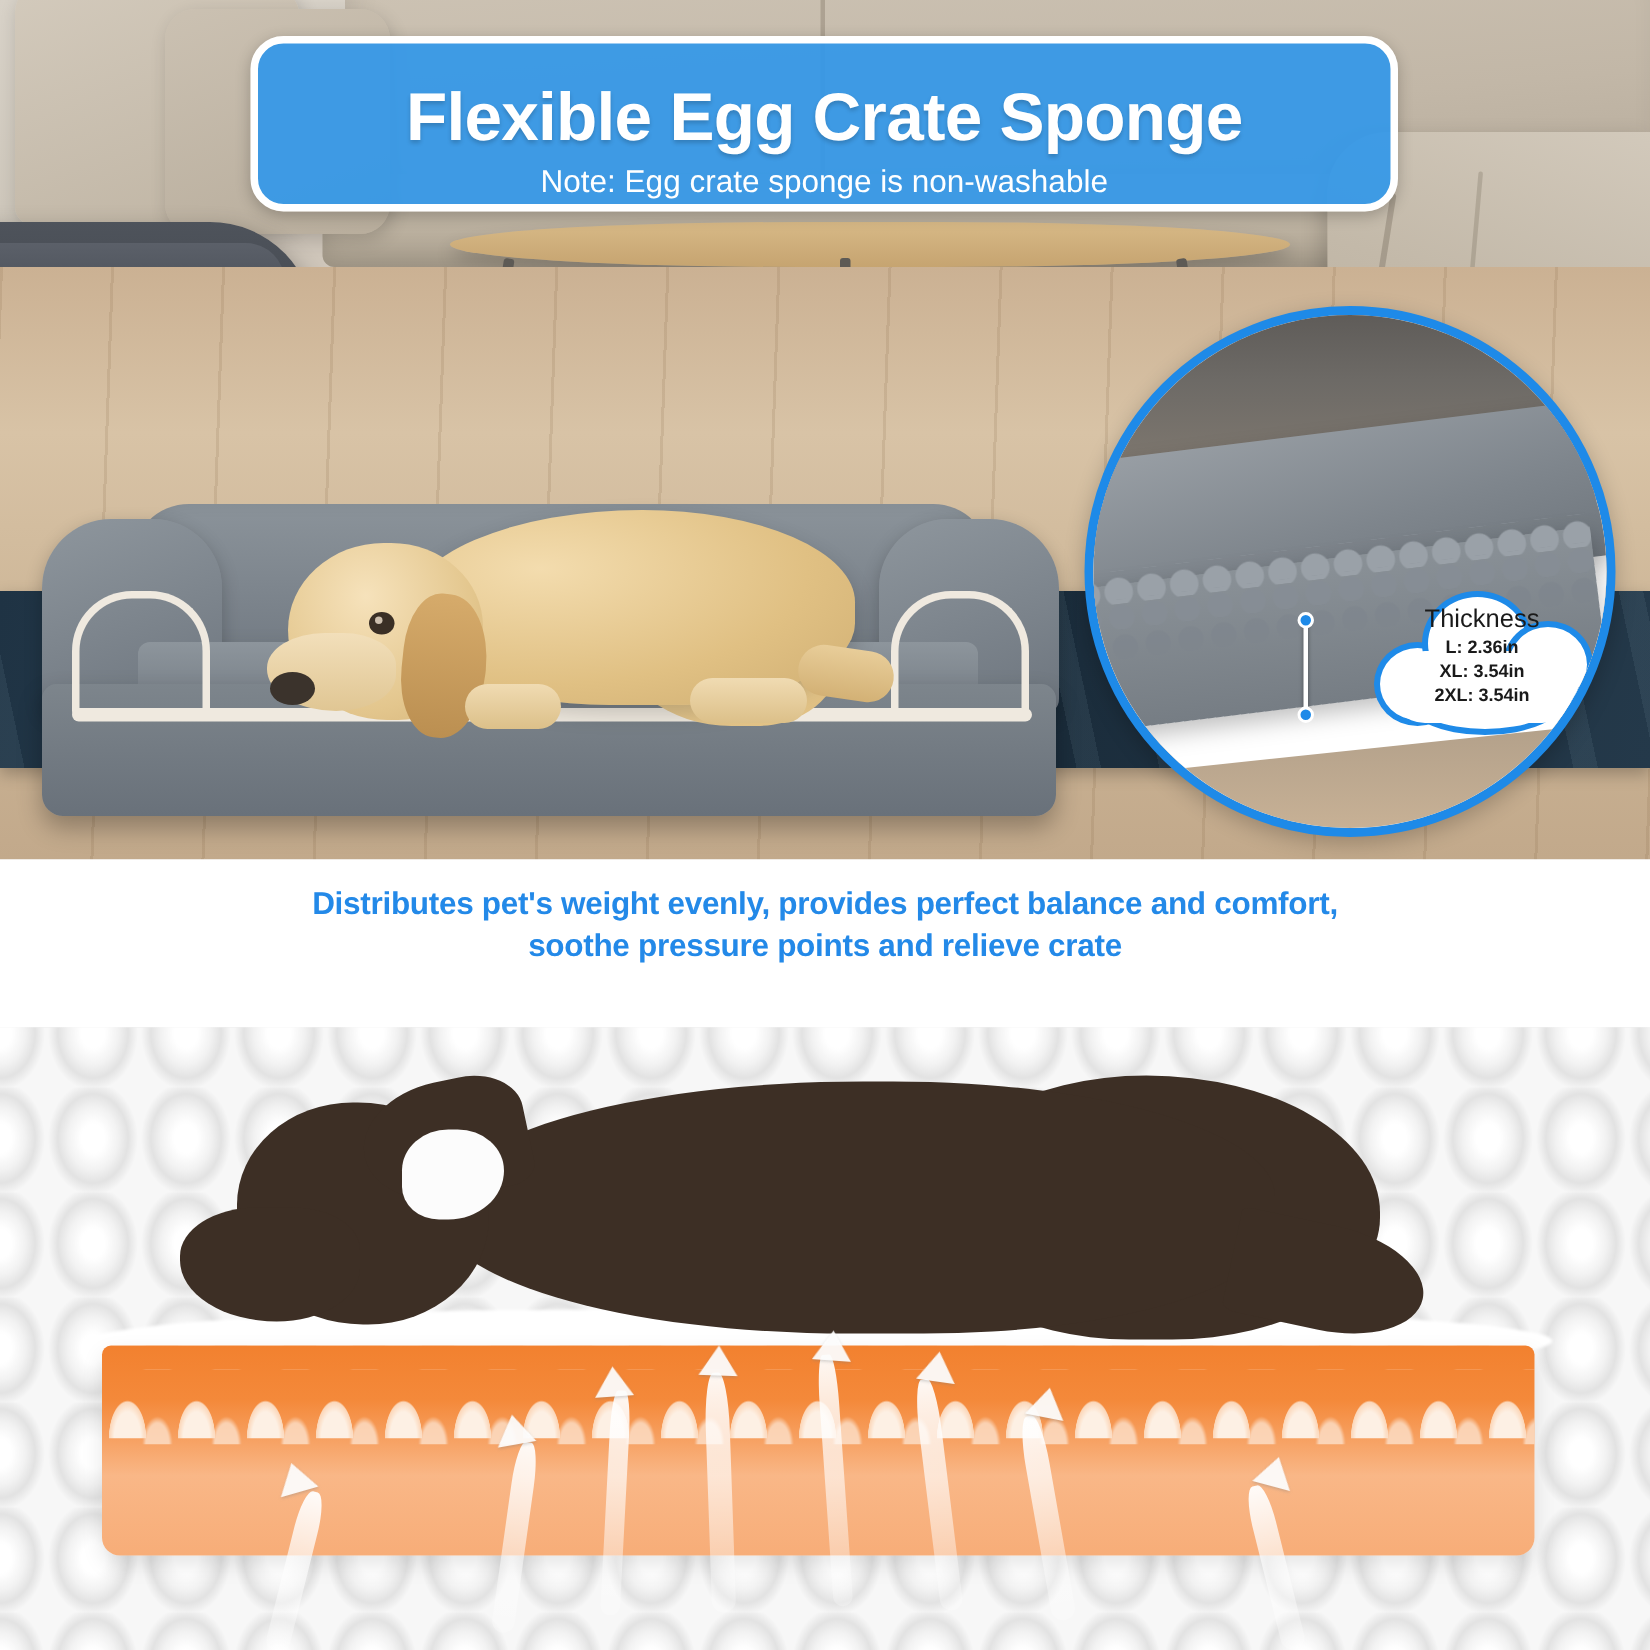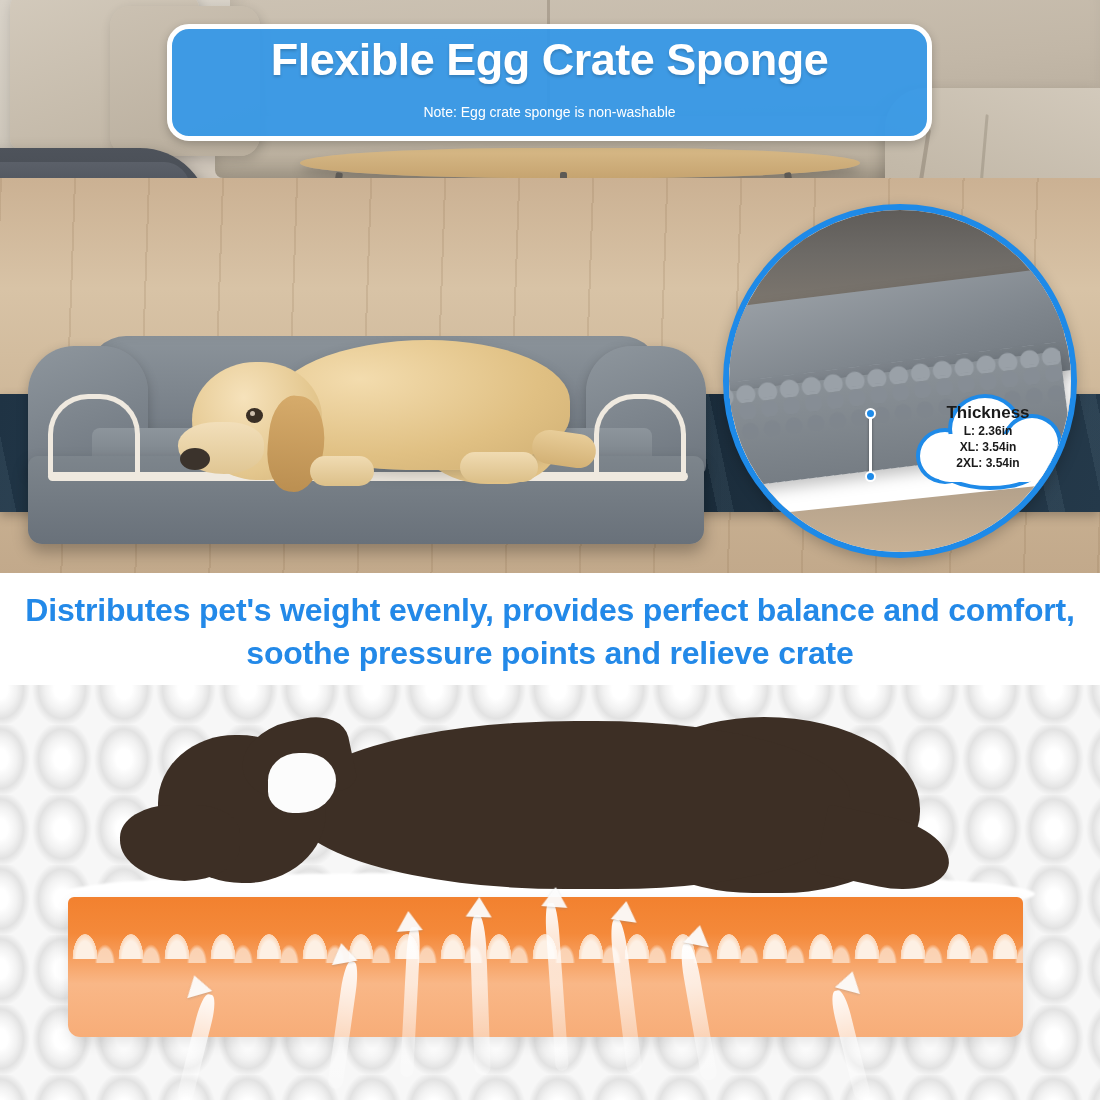--- a/index.html
+++ b/index.html
@@ -118,24 +118,24 @@
   .dog-paw { position:absolute; top:120px; width:64px; height:30px;
      background:linear-gradient(#f0dbb2,#dcc089); border-radius:22px; }
   .dog-paw.p1 { left:150px; }
   .dog-paw.p2 { left:300px; width:78px; top:116px; }
   .dog-tail { position:absolute; left:372px; top:96px; width:64px; height:34px;
      background:linear-gradient(#e8cd99,#d3b175); border-radius:30px; transform:rotate(8deg); }
 
   
   .banner { position:absolute; left:167px; top:24px; width:765px; height:117px;
      background:rgba(52,152,232,.93); border:5px solid #ffffff; border-radius:22px;
-     box-shadow:0 3px 10px rgba(0,0,0,.22); text-align:center; padding-top:4px; }
+     box-shadow:0 3px 10px rgba(0,0,0,.22); text-align:center; padding-top:22px; }
   .banner-title { font-size:45px; font-weight:bold; color:#fff; letter-spacing:-.5px;
      text-shadow:0 2px 3px rgba(0,0,0,.18); line-height:1.18; }
-  .banner-note { font-size:14px; color:#fff; margin-top:18px; }
+  .banner-note { font-size:21px; color:#fff; margin-top:6px; }
 
   
   .inset { position:absolute; left:723px; top:204px; width:354px; height:354px;
      border:6px solid #1e8ae8; border-radius:50%; overflow:hidden; background:#fff;
      box-shadow:0 4px 14px rgba(0,0,0,.22); }
   .inset-bg { position:absolute; inset:-6px;
      background:linear-gradient(#5d5a57 0%,#6d6a66 14%,#c9b296 100%); }
   .inset-white { position:absolute; left:-30px; bottom:54px; width:440px; height:150px;
      background:#fff; transform:rotate(-6deg); }
   .foam-block { position:absolute; left:-34px; top:84px; width:400px; height:190px; }
@@ -167,27 +167,27 @@
   
   .cloud { position:absolute; left:183px; top:178px; width:152px; height:106px; }
   .cloud-lobe { position:absolute; background:#fff; border:4px solid #1e8ae8; border-radius:50%; }
   .cloud-lobe.c1 { left:4px;  top:40px; width:58px; height:56px; }
   .cloud-lobe.c2 { left:36px; top:6px;  width:74px; height:70px; }
   .cloud-lobe.c3 { left:90px; top:26px; width:60px; height:58px; }
   .cloud-lobe.c4 { left:24px; top:52px; width:108px; height:50px; }
   .cloud-body { position:absolute; left:14px; top:46px; width:126px; height:48px;
      background:#fff; border-radius:24px; }
   .cloud-text { position:absolute; inset:0; z-index:4; text-align:center; padding-top:16px; }
-  .cloud-title { font-size:17px; font-weight:bold; color:#1a1a1a; line-height:1.1; }
+  .cloud-title { font-size:17px; font-weight:normal; color:#1a1a1a; line-height:1.1; }
   .cloud-line { font-size:12px; font-weight:bold; color:#1a1a1a; line-height:1.35; }
 
   
   .caption { position:absolute; left:0; top:573px; width:1100px; height:112px;
      background:#fff; text-align:center; padding-top:16px; }
-  .caption-line { font-size:32px; font-weight:bold; color:#2389e8; line-height:1.33;
+  .caption-line { font-size:21px; font-weight:bold; color:#2389e8; line-height:1.33;
      letter-spacing:-.2px; }
 
   
   .bottom { position:absolute; left:0; top:685px; width:1100px; height:415px;
      overflow:hidden; background:#fbfbfb; }
   .eggcrate { position:absolute; inset:-30px;
      background:
        radial-gradient(ellipse 30px 38px at 30px 34px, #ffffff 26%, #f2f2f2 55%, #e2e2e2 78%, #f7f7f7 100%) 0 0/62px 70px,
        radial-gradient(ellipse 30px 38px at 30px 34px, #ffffff 26%, #f1f1f1 55%, #e0e0e0 78%, #f7f7f7 100%) 31px 35px/62px 70px,
        #efefef; }

